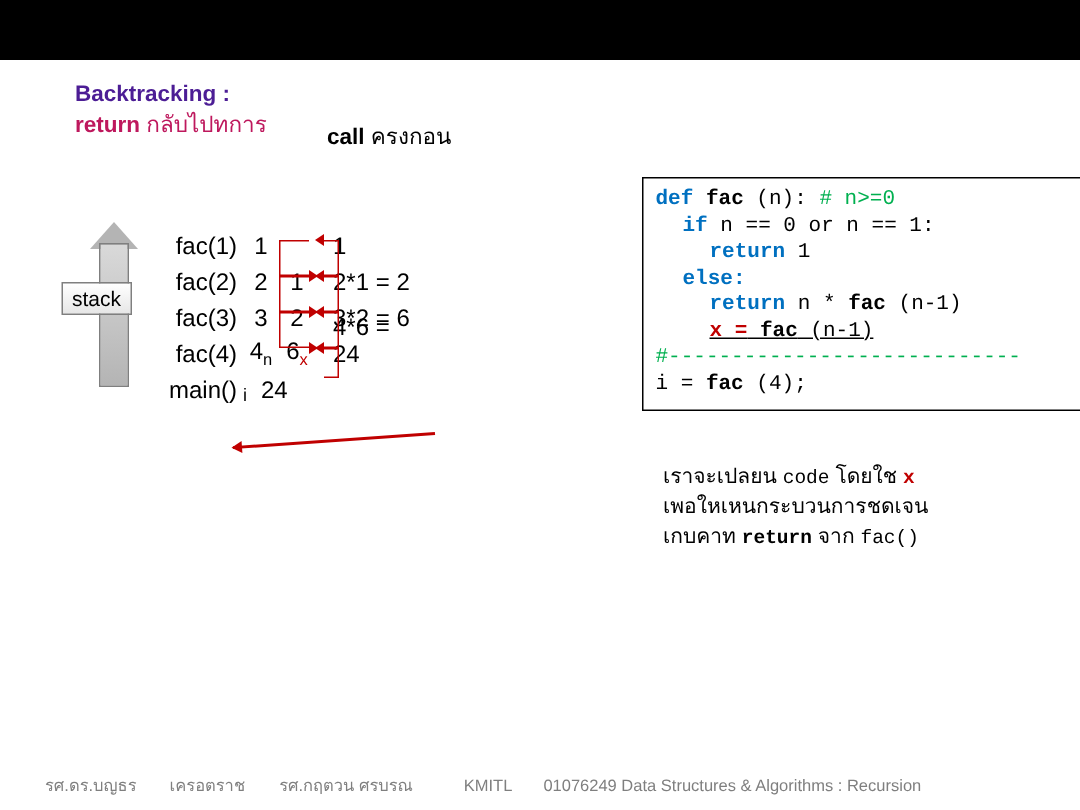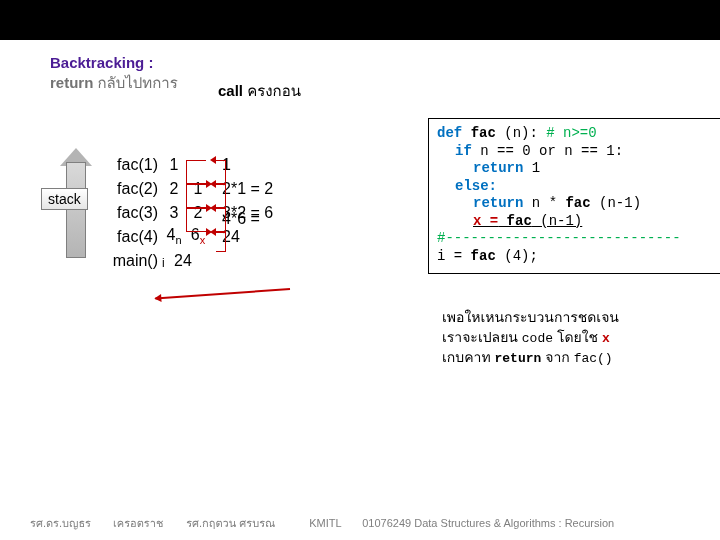--- a/index.html
+++ b/index.html
@@ -1,20 +1,20 @@
 <!DOCTYPE html>
 <html><head>
 <meta charset="utf-8">
 <style>
   * { margin: 0; padding: 0; box-sizing: border-box; }
   body { width: 720px; height: 540px; font-family: "Tahoma", sans-serif; background: #fff; position: relative; }
   .topbar { width: 100%; height: 40px; background: #000; }
   .content { position: relative; padding: 14px 0 0 50px; }
   .heading1 { color: #4c1d95; font-weight: bold; font-size: 15px; }
-  .heading2 { color: #737373; font-weight: bold; font-size: 15px; }
+  .heading2 { color: #be185d; font-weight: bold; font-size: 15px; }
   .heading2 .thai { font-weight: normal; }
   .calllabel { position: absolute; left: 218px; top: 39px; font-size: 15px; }
   .calllabel b { font-weight: bold; }
   
   .stacklabel { position: absolute; left: 41px; top: 148px; font-size: 14px; border: 1px solid #7f7f7f; background: linear-gradient(#fff,#e6e6e6); padding: 2px 6px; }
   
   .arrowup { position: absolute; left: 60px; top: 108px; width: 32px; height: 110px; }
   .arrowup .shaft { position: absolute; left: 6px; top: 14px; width: 20px; height: 96px; background: linear-gradient(#d9d9d9,#b4b4b4); border: 1px solid #7f7f7f; }
   .arrowup .head { position: absolute; left: 0; top: 0; width: 0; height: 0; border-left: 16px solid transparent; border-right: 16px solid transparent; border-bottom: 18px solid #b4b4b4; }
 
@@ -132,22 +132,22 @@
     <span class="indent1"><span class="kw">if</span><span> n == 0 or n == 1:</span></span>
     <span class="indent2"><span class="kw">return</span><span> 1</span></span>
     <span class="indent1"><span class="kw">else:</span></span>
     <span class="indent2"><span class="kw">return</span><span>   n *</span><span class="fn"> fac</span><span> (n-1)</span></span>
     <span class="indent2 underline"><span class="xvar">x =</span><span class="fn"> fac</span><span> (n-1)</span></span>
     <div class="cm">#----------------------------</div>
     <div><span>i  =  </span><span class="fn">fac</span><span> (4);</span></div>
   </div>
 
   <div class="note">
+    <div><span>เราจะเปลยน     </span><span class="code-inline">code</span><span> โดยใช   </span><span class="code-inline xvar">x</span></div>
     <div>เพอใหเหนกระบวนการชดเจน</div>
-    <div><span>เราจะเปลยน     </span><span class="code-inline">code</span><span> โดยใช   </span><span class="code-inline xvar">x</span></div>
     <div><span>เกบคาท           </span><span class="code-inline" style="font-weight:bold">return</span><span> จาก </span><span class="code-inline" style="font-weight:normal">fac()</span></div>
   </div>
 </div>
 
 <div class="footer">
   <span class="f1">รศ.ดร.บญธร</span>
   <span class="f2">เครอตราช</span>
   <span class="f3">รศ.กฤตวน  ศรบรณ</span>
   <span class="f4">KMITL</span>
   <span class="f5">01076249 Data Structures &amp; Algorithms : Recursion</span>

